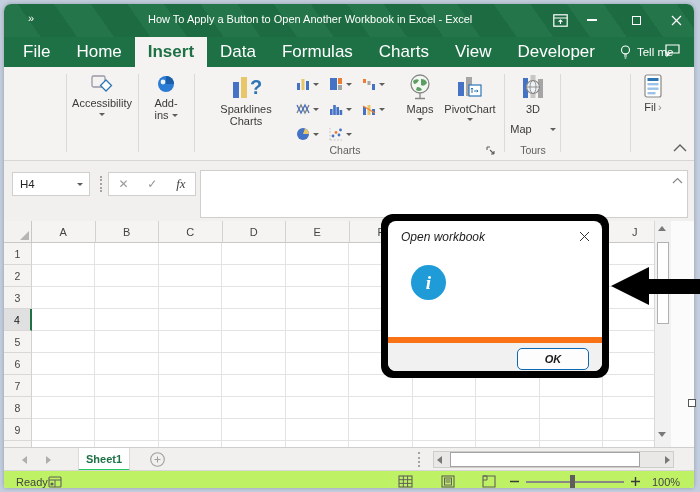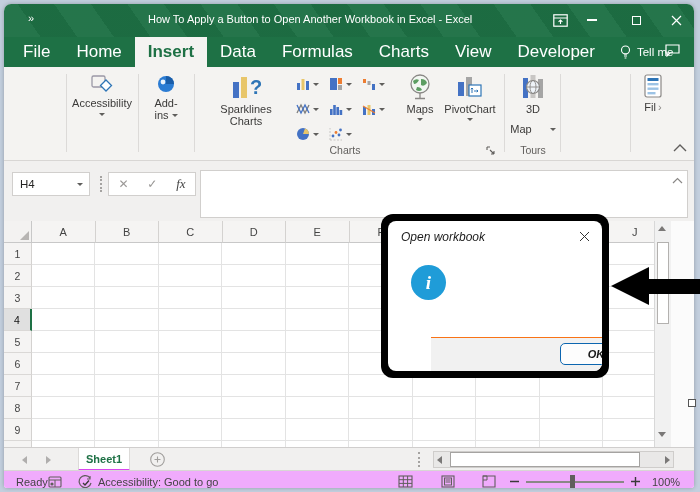--- a/index.html
+++ b/index.html
@@ -61,38 +61,38 @@
   .vthumb { position:absolute; left:2px; top:21px; width:12px; height:82px; background:#fff; border:1px solid #b3b1af; }
   .sbarrow { position:absolute; display:flex; align-items:center; justify-content:center; }
   .tri-up { width:0;height:0;border-left:4px solid transparent;border-right:4px solid transparent;border-bottom:5px solid #7a7877; }
   .tri-down { width:0;height:0;border-left:4px solid transparent;border-right:4px solid transparent;border-top:5px solid #7a7877; }
   .tri-left { width:0;height:0;border-top:4px solid transparent;border-bottom:4px solid transparent;border-right:5px solid #7a7877; }
   .tri-right { width:0;height:0;border-top:4px solid transparent;border-bottom:4px solid transparent;border-left:5px solid #7a7877; }
   .rightpane { left:667px; top:217px; width:23px; height:226px; background:#fbfbfb; }
 
   
   .sheetbar { left:0; top:443px; width:690px; height:23px; background:#f1f0ef; border-top:1px solid #d0cecd; display:flex; align-items:stretch; }
-  .sheettab { position:absolute; left:74px; top:0; width:52px; height:23px; background:#fff; border-left:1px solid #dcdad8; border-right:1px solid #dcdad8; border-bottom:2px solid #d946ef; color:#1e7145; font-weight:bold; font-size:11px; display:flex; align-items:center; justify-content:center; }
+  .sheettab { position:absolute; left:74px; top:0; width:52px; height:23px; background:#fff; border-left:1px solid #dcdad8; border-right:1px solid #dcdad8; border-bottom:2px solid #22c55e; color:#1e7145; font-weight:bold; font-size:11px; display:flex; align-items:center; justify-content:center; }
   .hscroll { position:absolute; left:429px; top:3px; width:241px; height:17px; background:#e9e8e7; border:1px solid #cfcdcb; }
   .hthumb { position:absolute; left:16px; top:0px; width:190px; height:15px; background:#fff; border:1px solid #a5a3a1; }
 
   
-  .statusbar { left:0; top:466px; width:690px; height:21px; background:#f0abfc; border-top:1px solid #d8d6d4; font-size:11px; color:#444; }
+  .statusbar { left:0; top:466px; width:690px; height:21px; background:#bef264; border-top:1px solid #d8d6d4; font-size:11px; color:#444; }
   .sb { position:absolute; top:0; height:21px; display:flex; align-items:center; }
   .zoomtrack { position:absolute; left:522px; top:10px; width:98px; height:1.5px; background:#8a8886; }
   .zoomthumb { position:absolute; left:566px; top:4px; width:5px; height:13px; background:#605e5c; }
 
   
   .dlgframe { left:381px; top:214px; width:228px; height:164px; background:#000; border-radius:12px; z-index:30;font-style:italic; }
   .dlg { position:absolute; left:7px; top:7px; width:214px; height:150px; background:#fff; border-radius:8px; overflow:hidden; }
   .dlgtitle { position:absolute; left:13px; top:9px; font-size:12px; color:#1a1a1a; }
   .dlgclose { position:absolute; right:10px; top:7px; width:16px; height:16px; display:flex; align-items:center; justify-content:center; }
   .infocirc { position:absolute; left:23px; top:44px; width:35px; height:35px; border-radius:50%; background:#1f9cd8; color:#fff; font-weight:bold; font-size:19px; display:flex; align-items:center; justify-content:center; font-family:"Liberation Serif", serif; }
   .dlgmsg { position:absolute; left:71px; top:55px; font-size:11px; color:#1a1a1a; font-weight:bold; }
-  .dlgfooter { position:absolute; left:0; bottom:0; width:214px; height:34px; background:#f1f1f1; border-top:1px solid #f97316;margin-left:43px; }
+  .dlgfooter { position:absolute; left:0; bottom:0; width:214px; height:34px; background:#f1f1f1; border-top:6px solid #f97316; }
   .okbtn { position:absolute; right:13px; top:5px; width:72px; height:22px; background:#fdfdfd; border:1px solid #0c66b0; border-radius:5px; font-size:11px; font-weight:bold; color:#1a1a1a; display:flex; align-items:center; justify-content:center; }
 
   .arrow-annot { z-index:40; left:0; top:0; pointer-events:none; }
   .handle-sq { left:688px; top:399px; width:8px; height:8px; background:#fff; border:1px solid #555; z-index:41; }
   svg { display:block; }
 </style>
 </head>
 <body>
 
 <div class="abs window">
@@ -430,28 +430,20 @@
   <div class="abs statusbar">
     <span class="sb" style="left:12px">Ready</span>
     <span class="sb" style="left:44px">
       <svg width="14" height="12" viewBox="0 0 14 12">
           <rect x="1" y="1" width="12" height="10" rx="1" fill="none" stroke="#605e5c" stroke-width="1.1"></rect>
           <line x1="1" y1="4" x2="13" y2="4" stroke="#605e5c"></line>
           <line x1="7" y1="4" x2="7" y2="11" stroke="#605e5c"></line>
           <circle cx="4" cy="8" r="1.6" fill="#605e5c"></circle>
         </svg>
     </span>
-    <span class="sb" style="left:74px">
-      <svg width="15" height="14" viewBox="0 0 15 14" style="margin-right:5px">
-          <path d="M12 3 A6 6 0 1 0 13 8" fill="none" stroke="#605e5c" stroke-width="1.2"></path>
-          <path d="M12 1 L12 4 L9 4" fill="none" stroke="#605e5c" stroke-width="1.2"></path>
-          <path d="M5 8 L7 10 L11 5.5" fill="none" stroke="#3b3a39" stroke-width="1.4"></path>
-        </svg>
-      <span>Accessibility: Good to go</span>
-    </span>
     <span class="sb" style="left:394px">
       <svg width="15" height="13" viewBox="0 0 15 13">
           <rect x="1" y="1" width="13" height="11" fill="none" stroke="#605e5c" stroke-width="1.1"></rect>
           <line x1="1" y1="4.7" x2="14" y2="4.7" stroke="#605e5c"></line>
           <line x1="1" y1="8.4" x2="14" y2="8.4" stroke="#605e5c"></line>
           <line x1="5.3" y1="1" x2="5.3" y2="12" stroke="#605e5c"></line>
           <line x1="9.6" y1="1" x2="9.6" y2="12" stroke="#605e5c"></line>
         </svg>
     </span>
     <span class="sb" style="left:437px">

